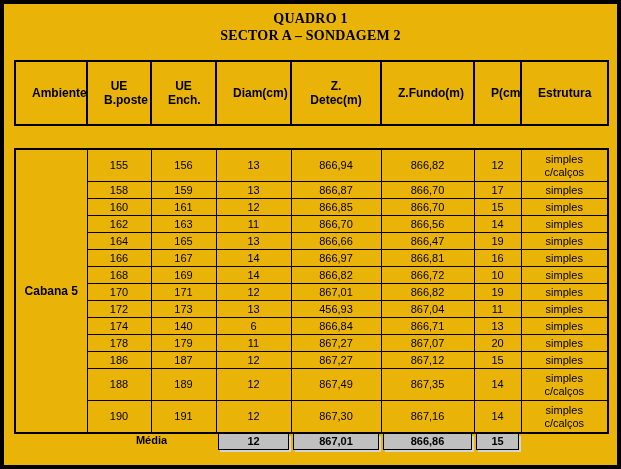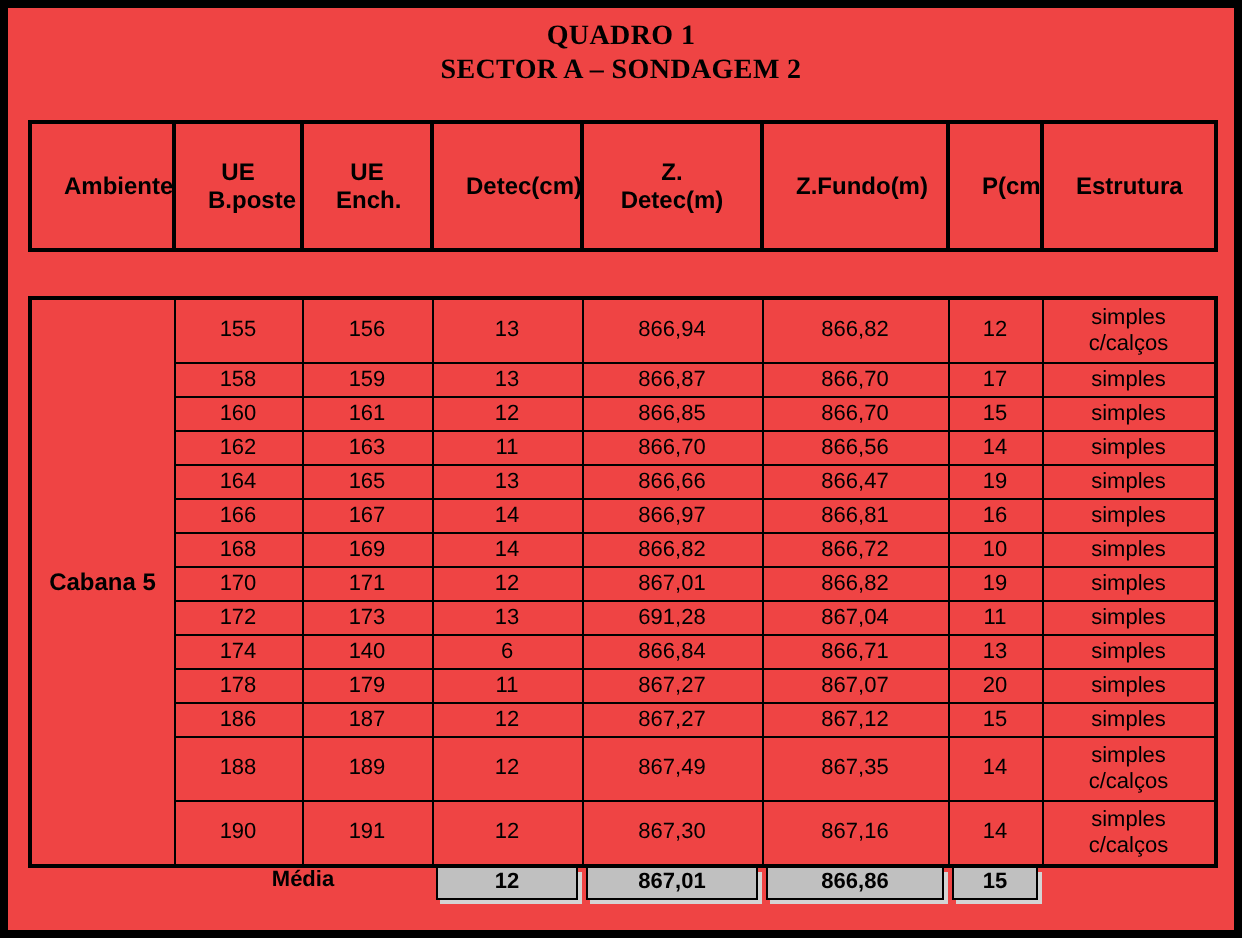--- a/index.html
+++ b/index.html
@@ -1,20 +1,20 @@
 <!DOCTYPE html>
 <html><head>
 <meta charset="utf-8">
 <style>
   html, body { margin: 0; padding: 0; background: #fff; }
   .sheet {
     width: 621px; height: 469px;
     box-sizing: border-box;
     border: 4px solid #000;
-    background: #ef4444;
+    background: #eab308;
     font-family: "Liberation Sans", sans-serif;
     color: #000;
     overflow: hidden;
   }
   .title-block {
     margin-top: 6px;
     text-align: center;
     font-family: "Liberation Serif", serif;
     font-weight: bold;
     font-size: 14px;
@@ -109,21 +109,21 @@
         <col style="width:47px">
         <col style="width:87px">
     </colgroup>
     <tbody>
       <tr id="header-row">
           <th>Ambiente</th>
           <th>UE
 B.poste</th>
           <th>UE
 Ench.</th>
-          <th>Detec(cm)</th>
+          <th>Diam(cm)</th>
           <th>Z. Detec(m)</th>
           <th>Z.Fundo(m)</th>
           <th>P(cm)</th>
           <th>Estrutura</th>
         </tr>
     </tbody>
   </table>
 
   <table class="data-table">
     <colgroup>
@@ -208,21 +208,21 @@
           <td>12</td>
           <td>867,01</td>
           <td>866,82</td>
           <td>19</td>
           <td class="estrutura br">simples</td>
         </tr>
         <tr class="single">
           <td>172</td>
           <td>173</td>
           <td>13</td>
-          <td>691,28</td>
+          <td>456,93</td>
           <td>867,04</td>
           <td>11</td>
           <td class="estrutura br">simples</td>
         </tr>
         <tr class="single">
           <td>174</td>
           <td>140</td>
           <td>6</td>
           <td>866,84</td>
           <td>866,71</td>

